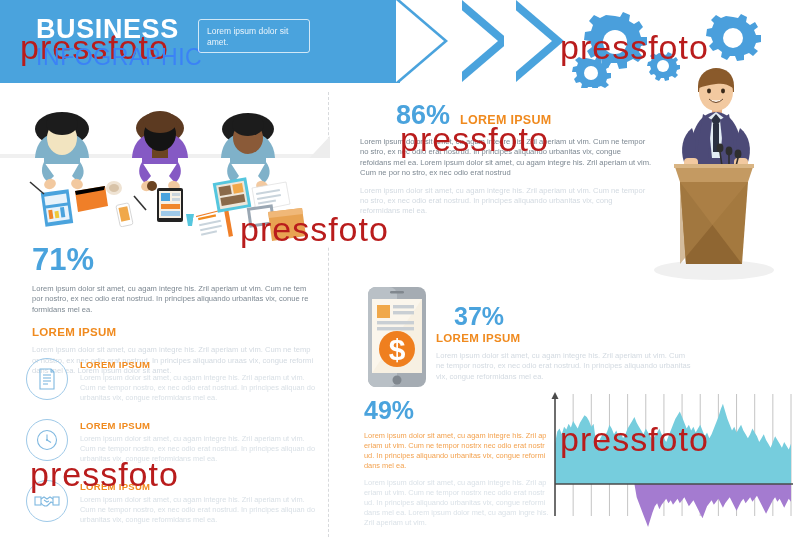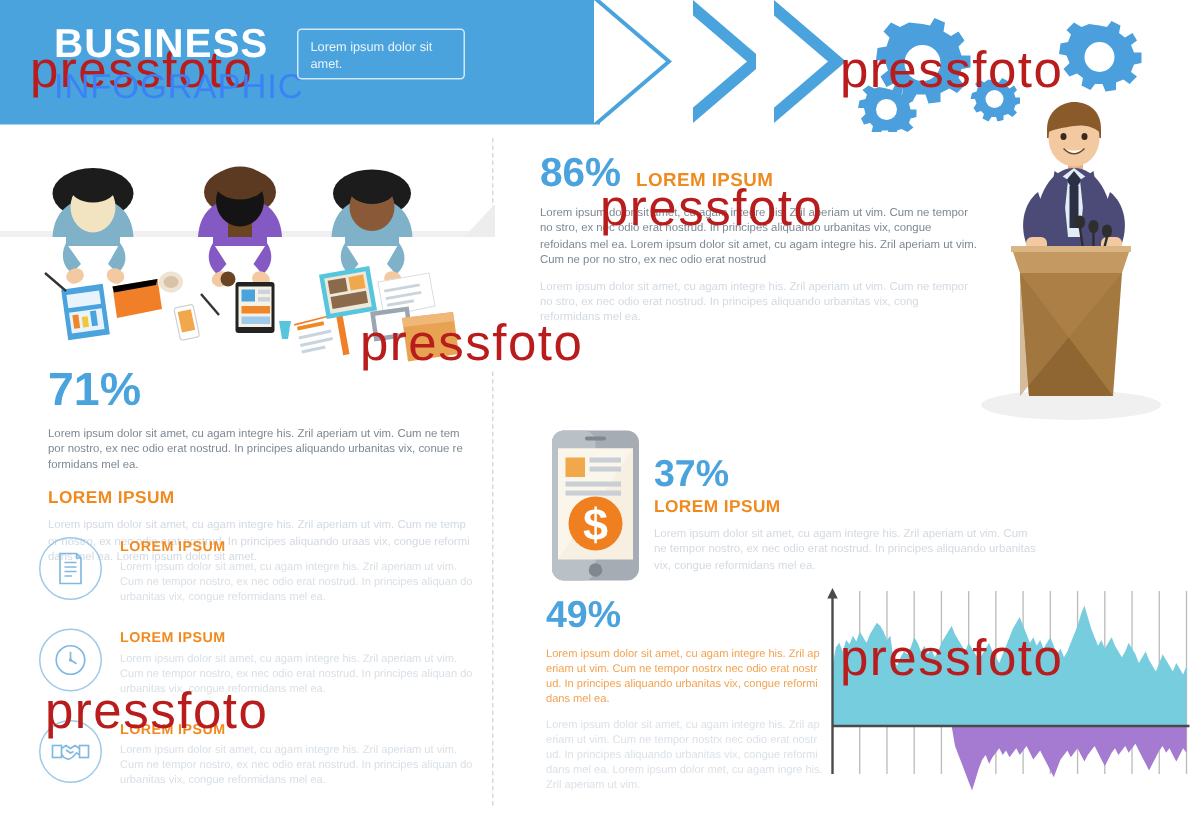--- a/index.html
+++ b/index.html
@@ -88,28 +88,28 @@
   .row-head {
     font-size: 9.5px; font-weight: bold; color: #f08a1e; letter-spacing: 0.3px;
   }
   .row-body {
     font-size: 7.4px; line-height: 10px; color: #d9e0e6; margin-top: 3px;
   }
 
   
   .stat86 { position: absolute; left: 360px; top: 100px; width: 292px; }
   .pct-line { display: flex; align-items: baseline; }
-  .pct-line .big-pct { font-size: 27px; line-height: 30px; }
+  .pct-line .big-pct { font-size: 27px; line-height: 30px; margin-left: 36px; }
   .pct-line .sub-head { margin-top: 0; margin-left: 10px; font-size: 12.5px; }
 
   .speaker { position: absolute; left: 630px; top: 58px; width: 169px; height: 232px; }
 
   .phone { position: absolute; left: 366px; top: 286px; width: 62px; height: 102px; }
   .stat37 { position: absolute; left: 436px; top: 302px; width: 258px; }
-  .stat37 .big-pct { font-size: 25px; line-height: 28px; }
+  .stat37 .big-pct { font-size: 25px; line-height: 28px; margin-left: 18px; }
   .stat37 .sub-head { margin-top: 2px; font-size: 11.5px; }
 
   .stat49 { position: absolute; left: 364px; top: 396px; width: 185px; }
   .stat49 .big-pct { font-size: 25px; line-height: 28px; }
   .orange-body {
     font-size: 7.4px; line-height: 10px; color: #f3a24f; margin-top: 7px;
   }
   .grey-body {
     font-size: 7.4px; line-height: 10px; color: #dbe2e8; margin-top: 7px;
   }

